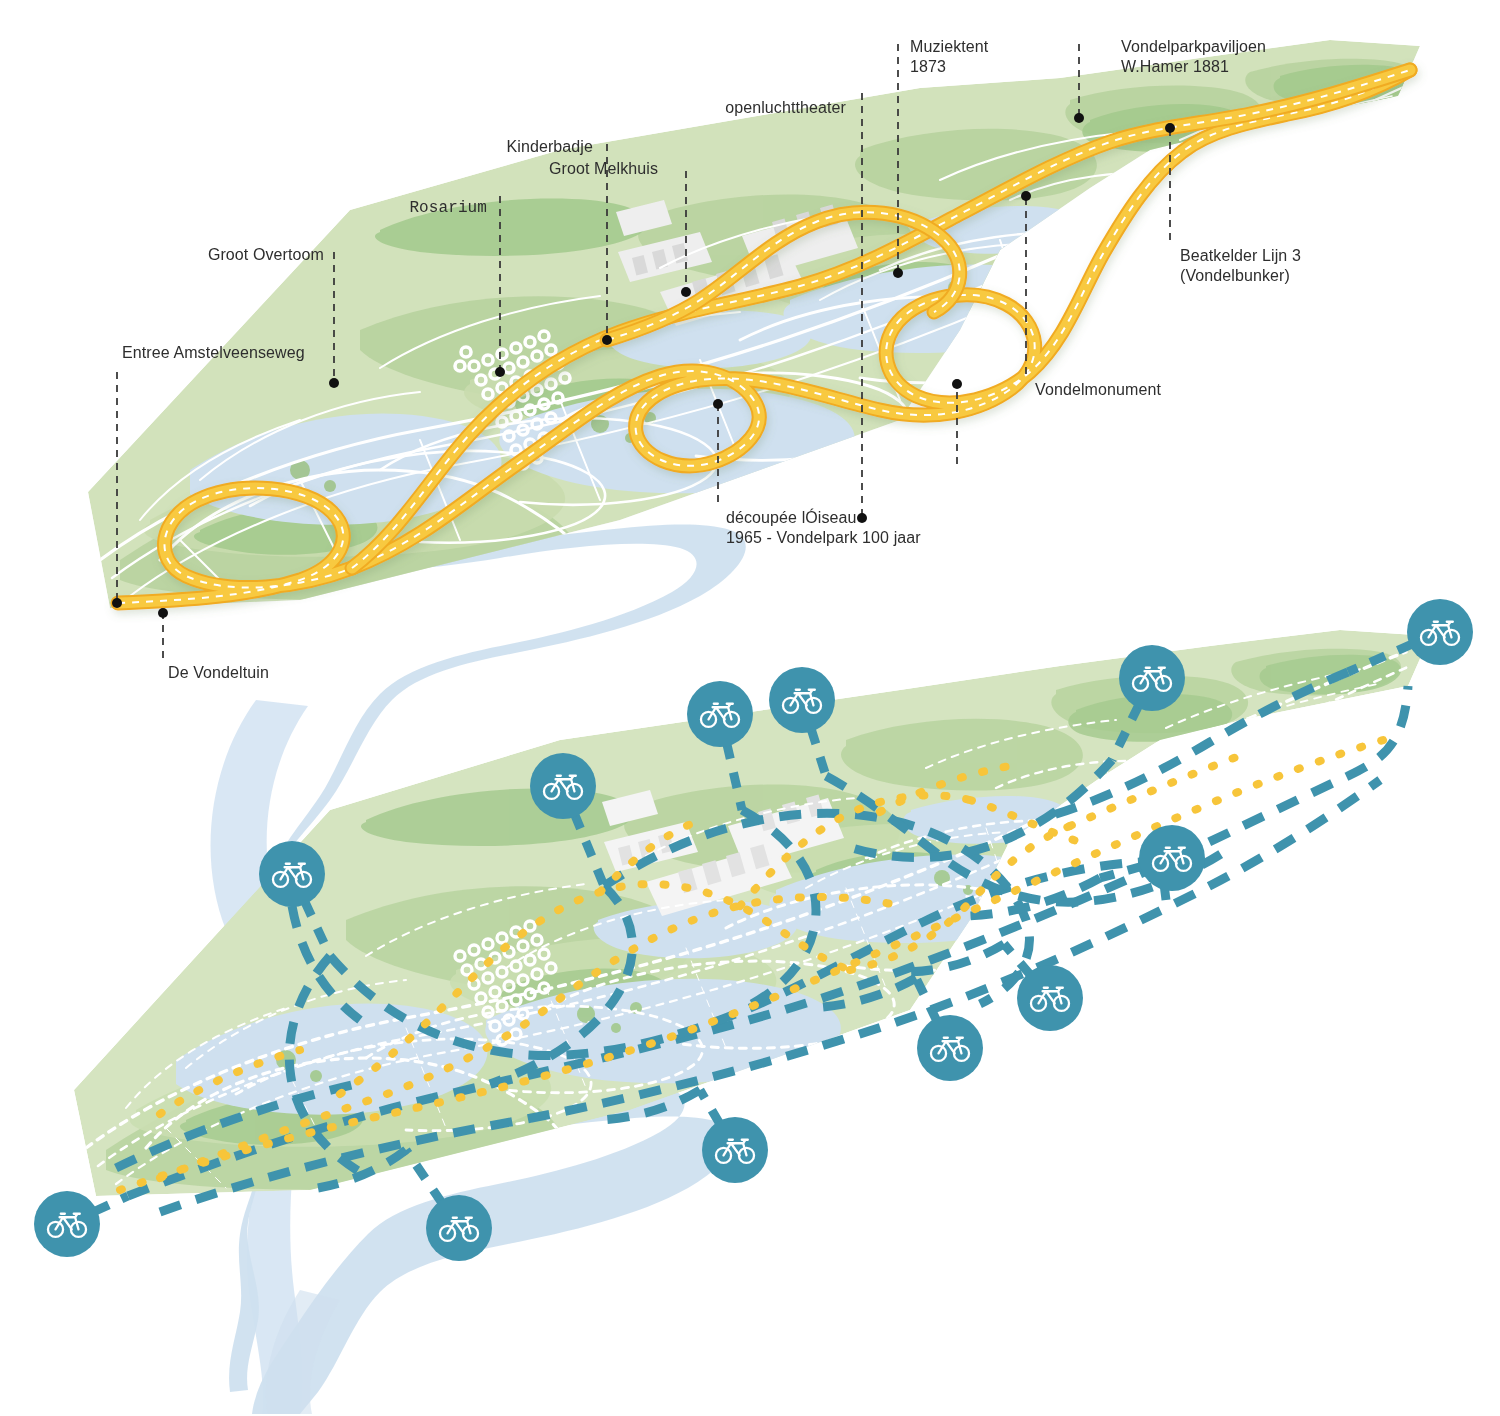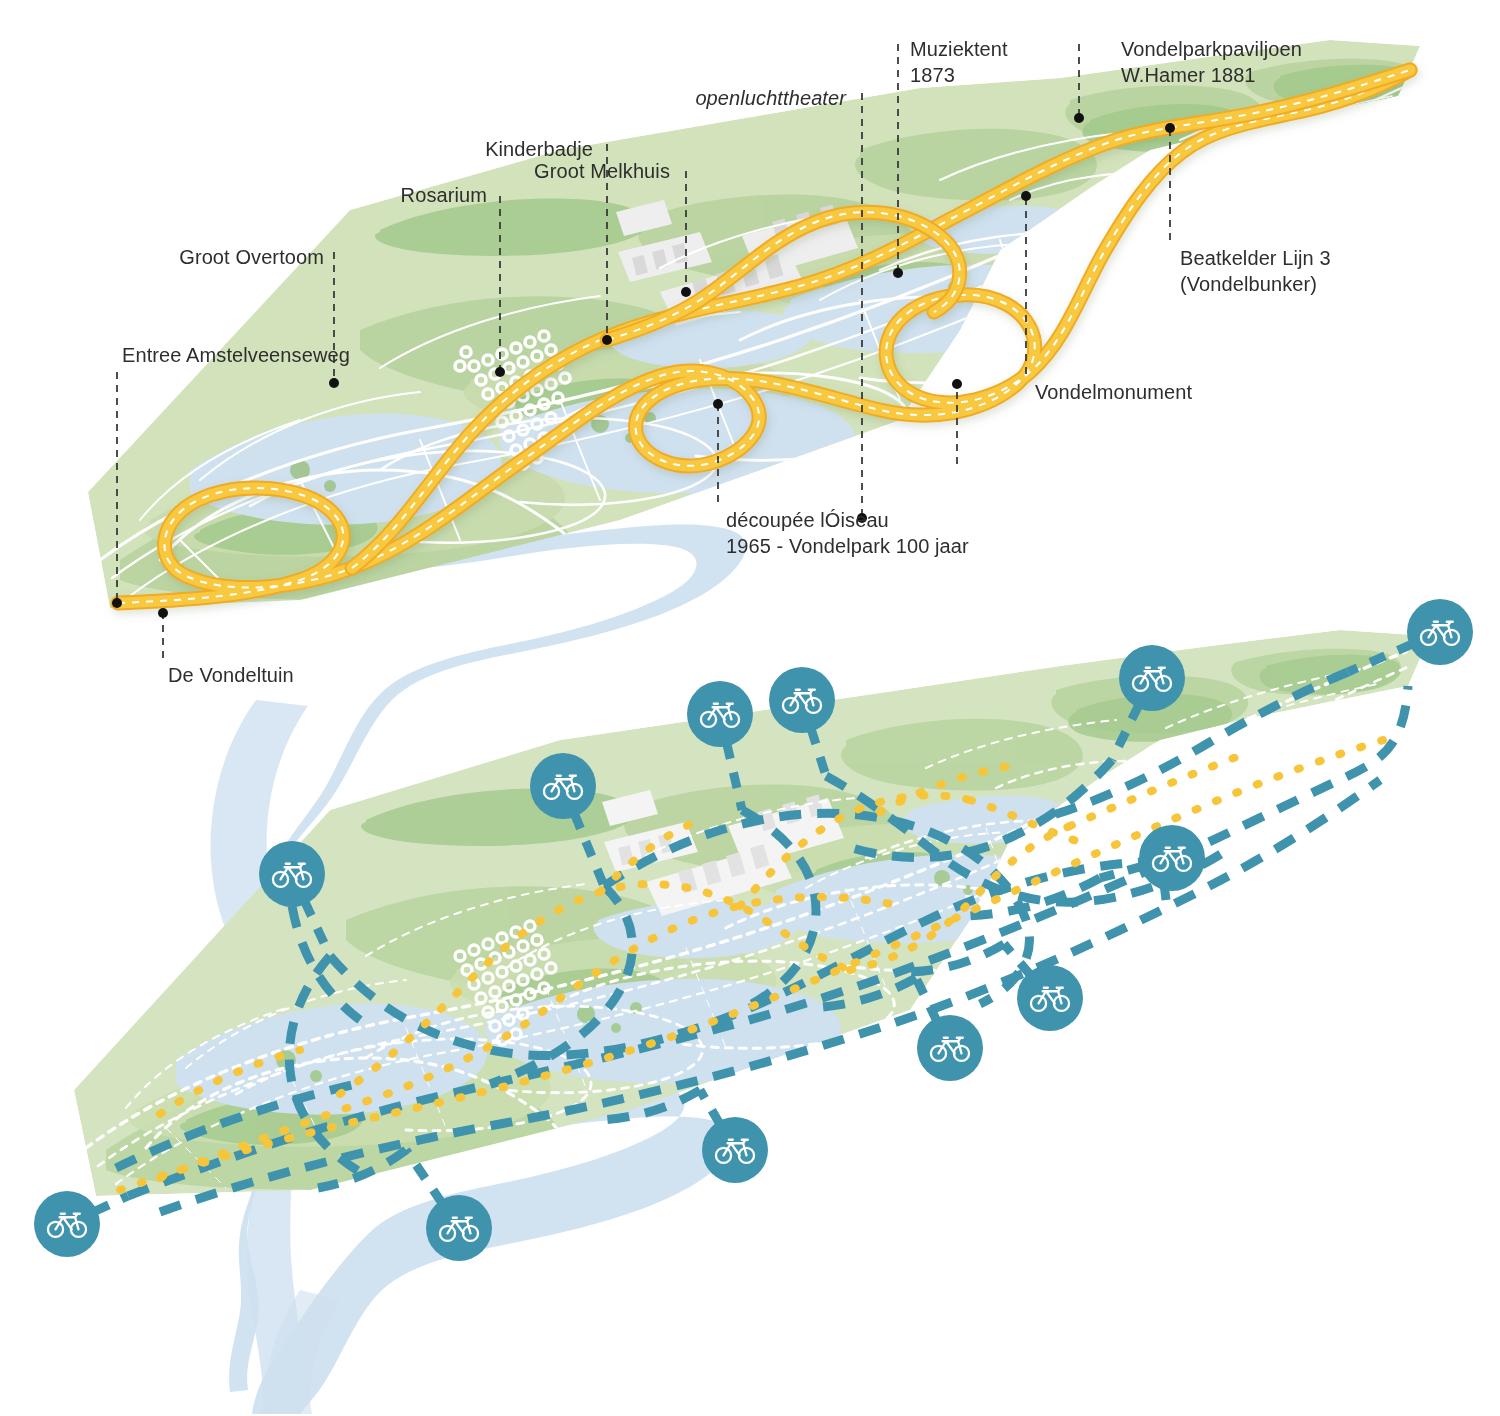--- a/index.html
+++ b/index.html
@@ -1,20 +1,20 @@
 <!DOCTYPE html>
 <html><head>
 <meta charset="utf-8">
 <style>
   html,body{margin:0;padding:0;background:#ffffff;}
   body{width:1500px;height:1416px;position:relative;overflow:hidden;
        font-family:"Liberation Sans","DejaVu Sans",sans-serif;}
   #stage{position:absolute;inset:0;width:1500px;height:1416px;}
   svg.layer{position:absolute;left:0;top:0;width:1500px;height:1416px;overflow:visible;}
-  .lbl{position:absolute;font-size:20px;color:#2e2e2e;line-height:1.28;white-space:pre;letter-spacing:.1px;}
+  .lbl{position:absolute;font-size:16px;color:#2e2e2e;line-height:1.28;white-space:pre;letter-spacing:.1px;}
   .lbl.r{text-align:right;}
   .lbl.l{text-align:left;}
 </style>
 </head>
 <body>
 
 <div id="stage">
 
   <svg class="layer" viewBox="0 0 1500 1416">
     <defs>
@@ -286,24 +286,24 @@
       <circle cx="1170" cy="128" r="5"></circle>
       <circle cx="1026" cy="196" r="5"></circle>
       <circle cx="957" cy="384" r="5"></circle>
       <circle cx="718" cy="404" r="5"></circle>
     </g>
   </svg>
 
   <div class="lbl l" style="left:122px;top:343px;">Entree Amstelveenseweg</div>
   <div class="lbl l" style="left:168px;top:663px;">De Vondeltuin</div>
   <div class="lbl r" style="left:104px;top:245px;width:220px;">Groot Overtoom</div>
-  <div class="lbl r" style="left:317px;top:183px;width:170px;">Rosarium</div>
+  <div class="lbl r" style="left:317px;top:198px;width:170px;font-family:Liberation Mono, monospace;">Rosarium</div>
   <div class="lbl r" style="left:403px;top:137px;width:190px;">Kinderbadje</div>
-  <div class="lbl r" style="left:506px;top:159px;width:164px;">Groot Melkhuis</div>
-  <div class="lbl r" style="left:606px;top:86px;width:240px;font-style:italic;">openluchttheater</div>
+  <div class="lbl r" style="left:494px;top:159px;width:164px;">Groot Melkhuis</div>
+  <div class="lbl r" style="left:606px;top:98px;width:240px;">openluchttheater</div>
   <div class="lbl l" style="left:910px;top:37px;">Muziektent
 1873</div>
   <div class="lbl l" style="left:1092px;top:37px;margin-left:29px;">Vondelparkpaviljoen
 W.Hamer 1881</div>
   <div class="lbl l" style="left:1180px;top:246px;">Beatkelder Lijn 3
 (Vondelbunker)</div>
   <div class="lbl l" style="left:1035px;top:380px;">Vondelmonument</div>
   <div class="lbl l" style="left:726px;top:508px;">découpée lÓiseau
 1965 - Vondelpark 100 jaar</div>
 

